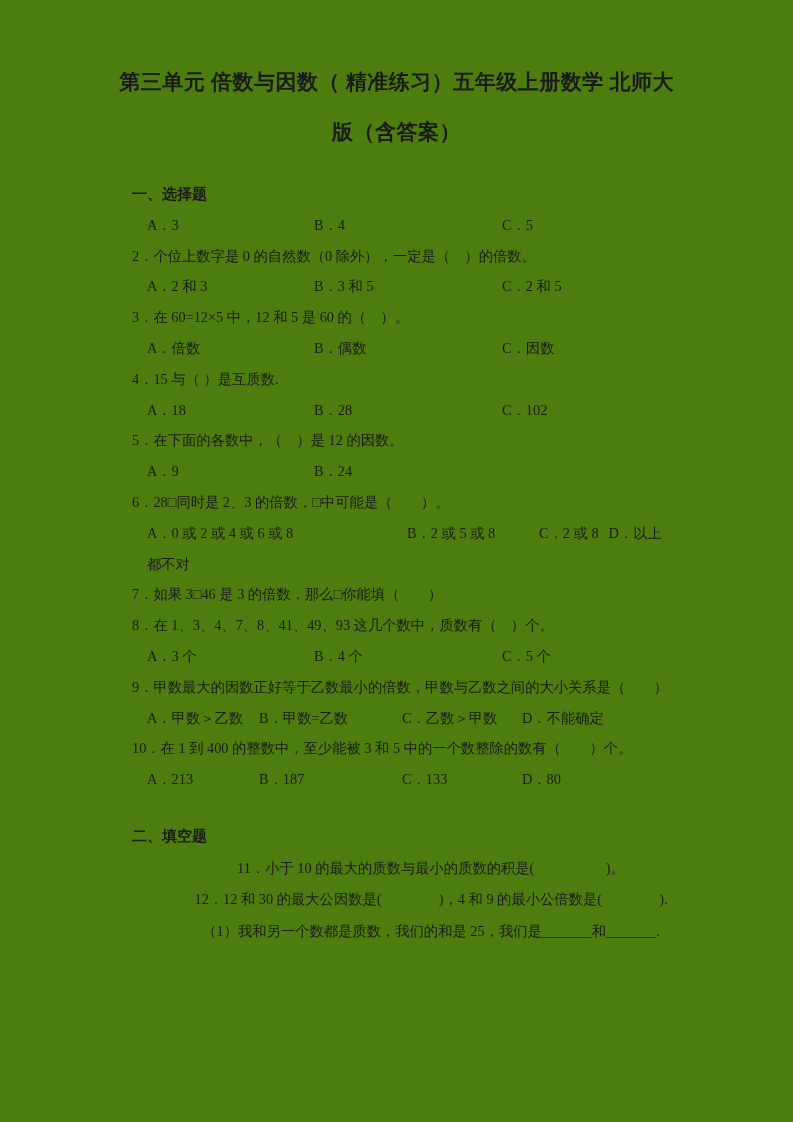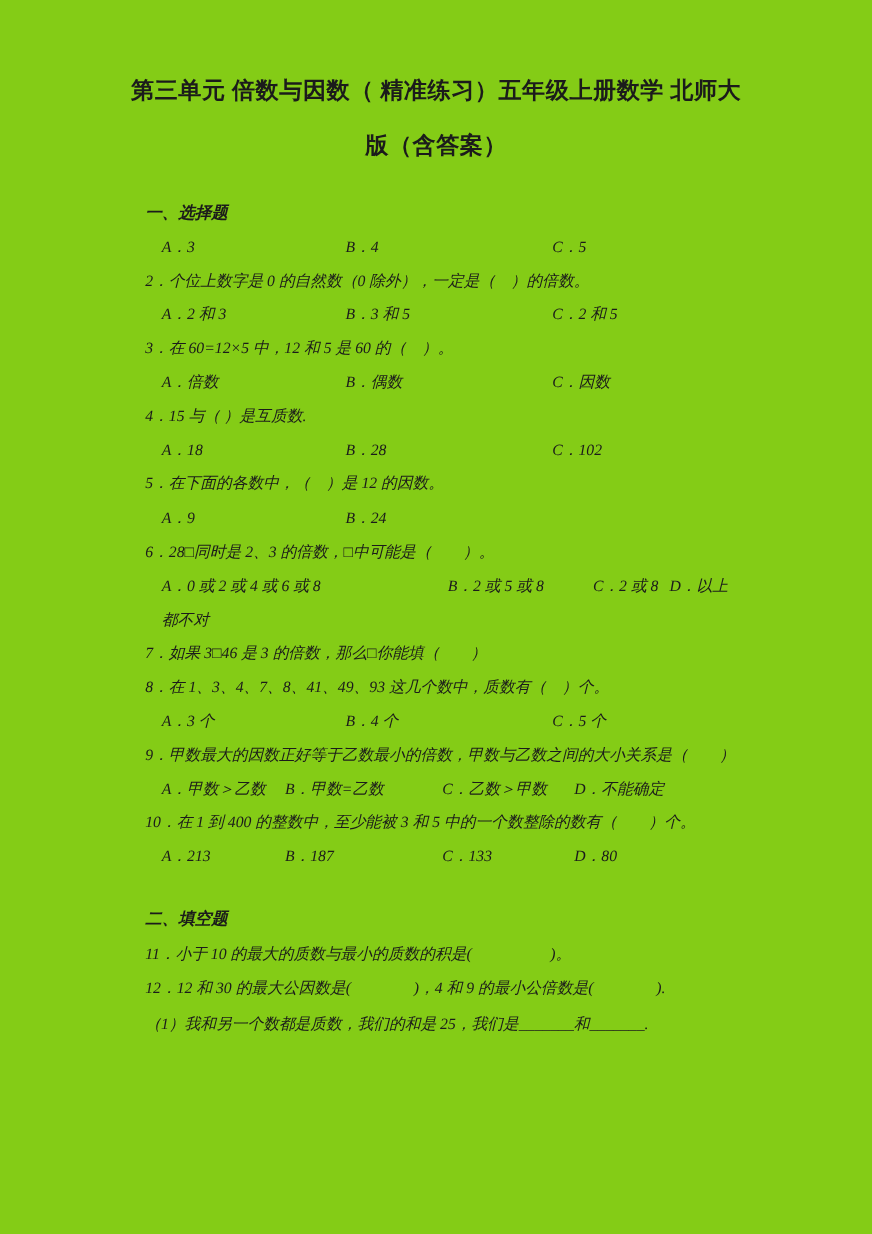--- a/index.html
+++ b/index.html
@@ -1,38 +1,38 @@
 <!DOCTYPE html>
 <html><head>
 <meta charset="utf-8">
 <style>
   html,body{margin:0;padding:0;background:#e8e8e8;}
   .page{
     position:relative;
     width:793px;height:1122px;
     margin:0 auto;
-    background:#84cc16;
+    background:#4d7c0f;
     overflow:hidden;
     font-family:"Liberation Serif","DejaVu Serif",serif;
     color:#1b1b1b;
   }
   .title{
     padding-top:57px;
     text-align:center;
     font-size:21px;
     font-weight:700;
     line-height:50px;
     letter-spacing:0.5px;
   }
-  .content{padding:0 63px 0 132px;font-style:italic;}
+  .content{padding:0 63px 0 132px;}
   .sec{margin:0;font-size:15px;font-weight:700;line-height:30.8px;}
   .sec1{margin-top:22px;}
   .sec2{margin-top:26px;line-height:31.6px;}
   .stem{margin:0;font-size:14.3px;line-height:30.8px;white-space:pre-wrap;}
-  .s2{line-height:31.6px;}
+  .s2{line-height:31.6px;text-align:center;}
   .opts{font-size:14.3px;line-height:30.8px;padding-left:15px;}
   .cols3{display:grid;grid-template-columns:167px 188px auto;}
   .cols4{display:grid;grid-template-columns:112px 143px 120px auto;}
   .opt{white-space:pre-wrap;}
   .q6opts{width:520px;}
   .q6opts .oa{display:inline-block;width:260px;}
   .q6opts .ob{display:inline-block;width:132px;}
   .q6opts .od{margin-left:10px;}
 </style>
 </head>

